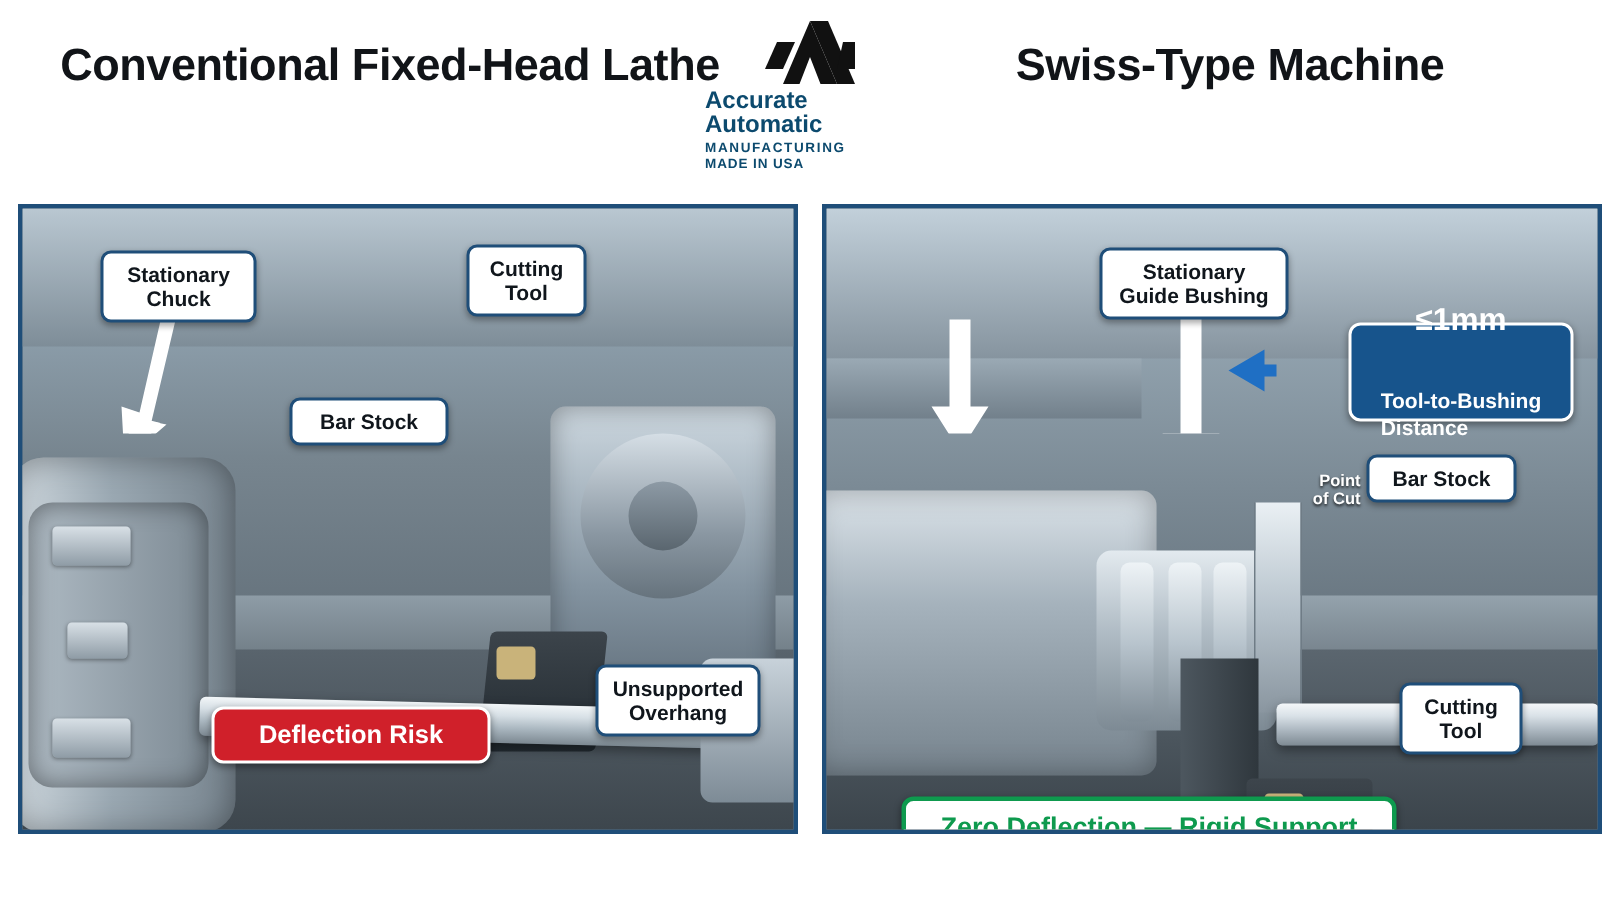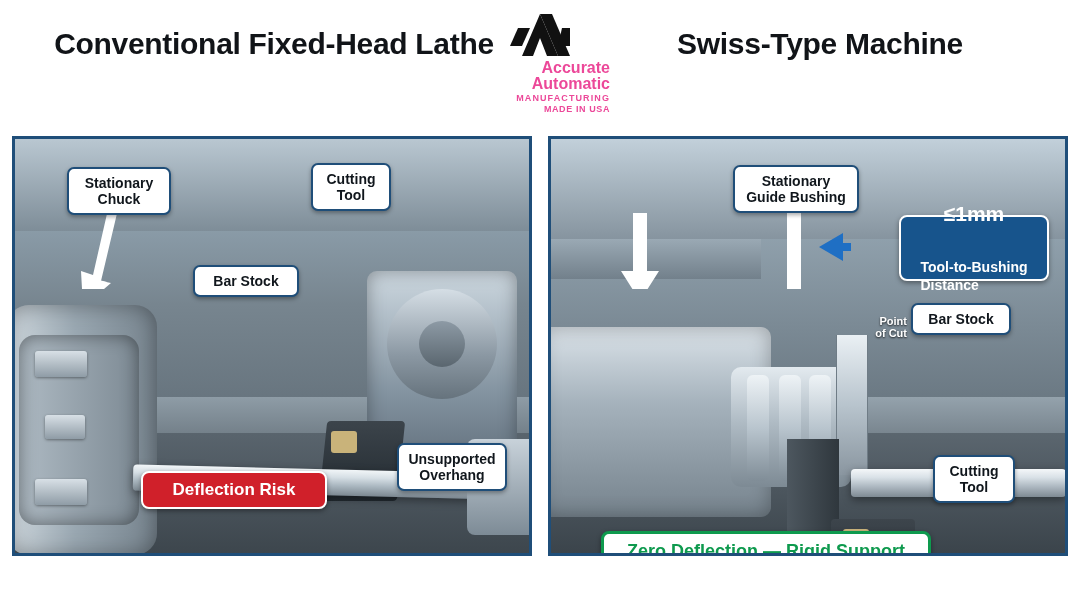--- a/index.html
+++ b/index.html
@@ -15,27 +15,27 @@
   
   .title{
     position:absolute;
     font-weight:bold;
     font-size:30px;
     line-height:32px;
     color:#111418;
     text-align:center;
     letter-spacing:-0.3px;
   }
-  #title-left{left:24px;top:28px;width:500px;}
+  #title-left{left:10px;top:28px;width:500px;}
   #title-right{left:570px;top:28px;width:500px;}
 
   
   .logo{
     position:absolute;left:470px;top:12px;width:140px;height:100px;
-    text-align:right;color:#ec4899;
+    text-align:left;color:#0c4a6e;
   }
   .logo .mark{
     width:64px;height:46px;margin:0 auto 2px auto;position:relative;
   }
   .logo .mark svg{display:block;}
   .logo .l1{font-weight:bold;font-size:16px;line-height:16px;}
   .logo .l2{font-weight:bold;font-size:16px;line-height:16px;}
   .logo .l3{font-weight:bold;font-size:9px;line-height:12px;letter-spacing:1.1px;}
   .logo .l4{font-weight:bold;font-size:9px;line-height:11px;letter-spacing:.6px;}
 

